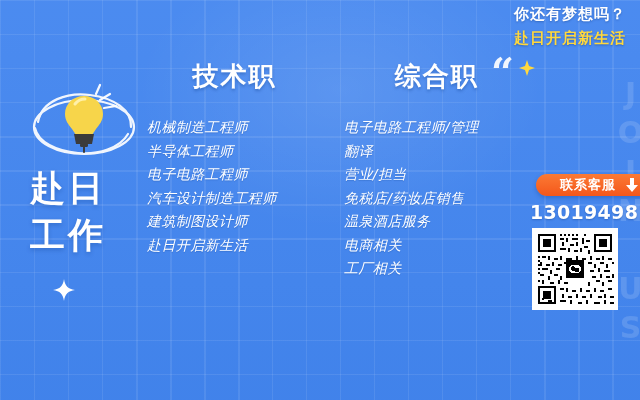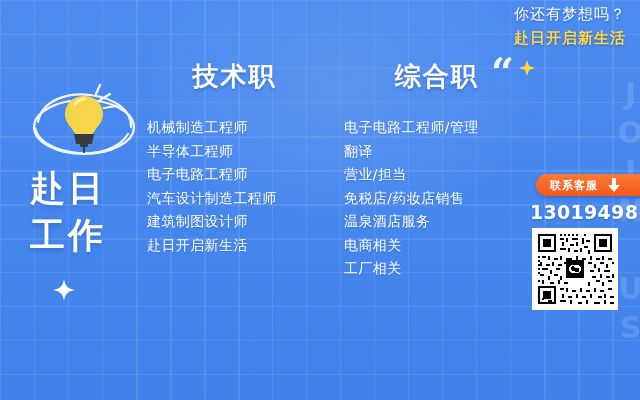--- a/index.html
+++ b/index.html
@@ -25,21 +25,21 @@
   }
   .glow{
     position:absolute;left:120px;top:-60px;width:440px;height:300px;
     background:radial-gradient(ellipse at center, rgba(255,255,255,0.10), rgba(255,255,255,0) 65%);
     pointer-events:none;
   }
 
   
   .headline{position:absolute;right:14px;top:4px;text-align:right;}
   .headline .l1{
-    font-size:15px;font-weight:normal;color:#ffffff;letter-spacing:1px;
+    font-size:15px;font-weight:bold;color:#ffffff;letter-spacing:1px;
     text-shadow:0 1px 2px rgba(0,40,110,0.35);line-height:20px;
   }
   .headline .l2{
     margin-top:4px;font-size:15px;font-weight:bold;color:#ffd83d;letter-spacing:1px;
     text-shadow:0 1px 2px rgba(0,40,110,0.4);line-height:20px;text-align:right;
   }
 
   
   .quote{
     position:absolute;left:491px;top:52px;
@@ -65,42 +65,43 @@
   .col-general{left:344px;}
   .col h2{
     margin:0 0 26px 0;font-size:26px;line-height:28px;font-weight:bold;color:#ffffff;
     letter-spacing:2px;text-shadow:0 2px 3px rgba(0,45,120,0.30);text-align:right;
   }
   .col ul{list-style:none;margin:0;padding:0;}
   .col li{
     font-size:14px;line-height:23.5px;color:#ffffff;font-weight:500;
     letter-spacing:.4px;white-space:nowrap;
     text-shadow:0 1px 1px rgba(0,45,120,0.22);
+    font-style:italic;
   }
 
   
   .watermark{
     position:absolute;right:-8px;top:76px;
     font-size:30px;font-weight:bold;letter-spacing:4px;
     color:rgba(255,255,255,0.14);
     writing-mode:vertical-rl;text-orientation:upright;
     white-space:nowrap;
   }
 
   
   .cta-btn{
     position:absolute;left:536px;top:174px;width:118px;height:22px;
     background:linear-gradient(180deg,#fb7a34,#f4571b);
     border-radius:11px;
     box-shadow:0 2px 4px rgba(0,40,110,0.25);
     display:flex;align-items:center;
   }
   .cta-btn .lbl{
-    font-size:11px;font-weight:bold;color:#ffffff;letter-spacing:1px;
-    margin-left:14px;
+    font-size:13px;font-weight:bold;color:#ffffff;letter-spacing:1px;
+    margin-left:24px;
     text-align:right;
   }
   .cta-btn .arrow{margin-left:10px;display:flex;align-items:center;}
   .phone{
     position:absolute;left:530px;top:201px;
     font-size:19px;line-height:22px;font-weight:bold;color:#ffffff;letter-spacing:.3px;
     text-shadow:0 1px 2px rgba(0,40,110,0.3);
   }
   .qr{
     position:absolute;left:532px;top:228px;width:86px;height:82px;

